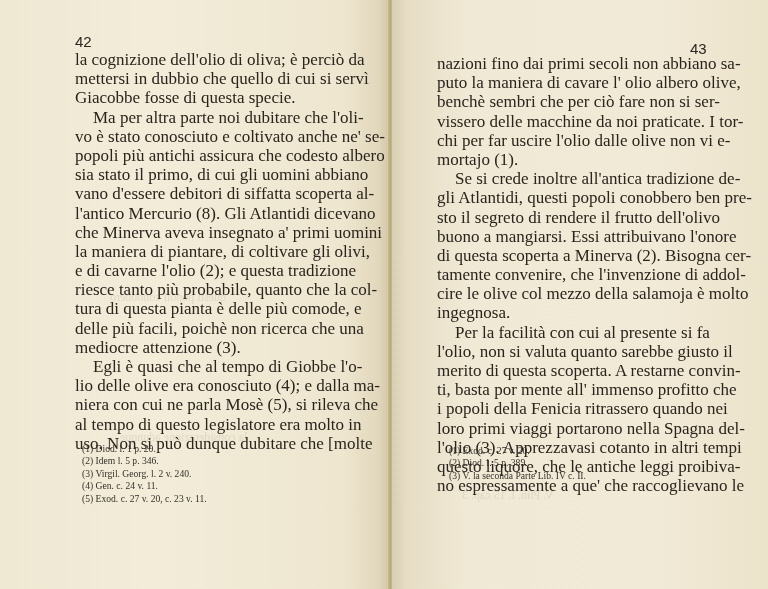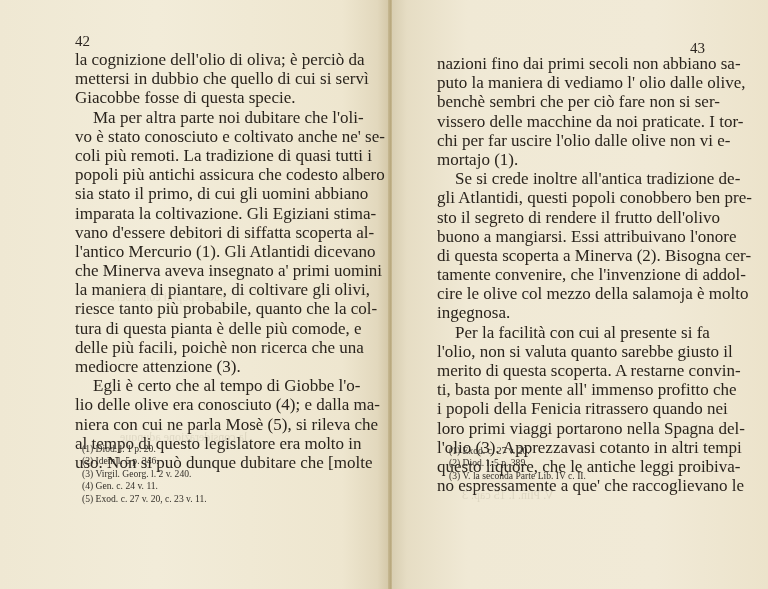--- a/index.html
+++ b/index.html
@@ -18,21 +18,21 @@
   .page-right {
     left: 392px; width: 376px;
     background: linear-gradient(90deg, #d8ceb2 0%, #e6ddc4 4%, #f0e9d5 20%, #f1ead7 70%, #ece3cb 100%);
   }
   .gutter {
     position: absolute; left: 388px; top: 0; width: 5px; height: 589px;
     background: linear-gradient(90deg, #c7b993 0%, #b9a97f 50%, #d3c6a3 100%);
   }
   .page-number {
     position: absolute; font-size: 15px; color: #2c2620;
-    font-family: Liberation Serif, serif;
+    font-family: Liberation Sans, sans-serif;
   }
   .text-block {
     position: absolute;
     font-family: Liberation Serif, serif;
     font-size: 17px;
     color: #2a241d;
   }
   .line {
     display: block; height: 19.2px; line-height: 19.2px;
     white-space: nowrap; text-align: justify; text-align-last: justify;
@@ -59,33 +59,32 @@
 
   <div class="ghost" style="left:110px; top:290px;">questi popoli conobbero</div>
   <div class="ghost" style="left:120px; top:430px;">la considerazione adunque</div>
 
   <div class="text-block" style="left:75px; top:50px; width:265px;">
     <span class="line">la cognizione dell'olio di oliva; è perciò da</span>
     <span class="line">mettersi in dubbio che quello di cui si servì</span>
     <span class="line last">Giacobbe fosse di questa specie.</span>
     <span class="line indent">Ma per altra parte noi dubitare che l'oli-</span>
     <span class="line">vo è stato conosciuto e coltivato anche ne' se-</span>
-    <span class="line">coli più remoti. La tradizione di quasi tutti i</span>
     <span class="line">popoli più antichi assicura che codesto albero</span>
     <span class="line">sia stato il primo, di cui gli uomini abbiano</span>
-    <span class="line">imparata la coltivazione. Gli Egiziani stima-</span>
     <span class="line">vano d'essere debitori di siffatta scoperta al-</span>
-    <span class="line">l'antico Mercurio (1). Gli Atlantidi dicevano</span>
+    <span class="line">l'antico Mercurio (8). Gli Atlantidi dicevano</span>
     <span class="line">che Minerva aveva insegnato a' primi uomini</span>
     <span class="line">la maniera di piantare, di coltivare gli olivi,</span>
+    <span class="line">e di cavarne l'olio (2); e questa tradizione</span>
     <span class="line">riesce tanto più probabile, quanto che la col-</span>
     <span class="line">tura di questa pianta è delle più comode, e</span>
     <span class="line">delle più facili, poichè non ricerca che una</span>
     <span class="line last">mediocre attenzione (3).</span>
-    <span class="line indent">Egli è certo che al tempo di Giobbe l'o-</span>
+    <span class="line indent">Egli è quasi che al tempo di Giobbe l'o-</span>
     <span class="line">lio delle olive era conosciuto (4); e dalla ma-</span>
     <span class="line">niera con cui ne parla Mosè (5), si rileva che</span>
     <span class="line">al tempo di questo legislatore era molto in</span>
     <span class="line">uso. Non si può dunque dubitare che [molte</span>
   </div>
 
   <div class="notes" style="left:82px; top:443px;">
     <span class="note">(1) Diod. l. 1 p. 20.</span>
     <span class="note">(2) Idem l. 5 p. 346.</span>
     <span class="note">(3) Virgil. Georg. l. 2 v. 240.</span>
@@ -96,21 +95,21 @@
 
 <div class="gutter"></div>
 
 <div class="page page-right">
   <div class="page-number" style="left:298px; top:40px;">43</div>
 
   <div class="ghost" style="left:70px; top:488px;">V. Plin. l. 15 cap. 3</div>
 
   <div class="text-block" style="left:45px; top:54px; width:268px;">
     <span class="line">nazioni fino dai primi secoli non abbiano sa-</span>
-    <span class="line">puto la maniera di vediamo l' olio dalle olive,</span>
+    <span class="line">puto la maniera di cavare l' olio albero olive,</span>
     <span class="line">benchè sembri che per ciò fare non si ser-</span>
     <span class="line">vissero delle macchine da noi praticate. I tor-</span>
     <span class="line">chi per far uscire l'olio dalle olive non vi e-</span>
     <span class="line last">mortajo (1).</span>
     <span class="line indent">Se si crede inoltre all'antica tradizione de-</span>
     <span class="line">gli Atlantidi, questi popoli conobbero ben pre-</span>
     <span class="line">sto il segreto di rendere il frutto dell'olivo</span>
     <span class="line">buono a mangiarsi. Essi attribuivano l'onore</span>
     <span class="line">di questa scoperta a Minerva (2). Bisogna cer-</span>
     <span class="line">tamente convenire, che l'invenzione di addol-</span>

